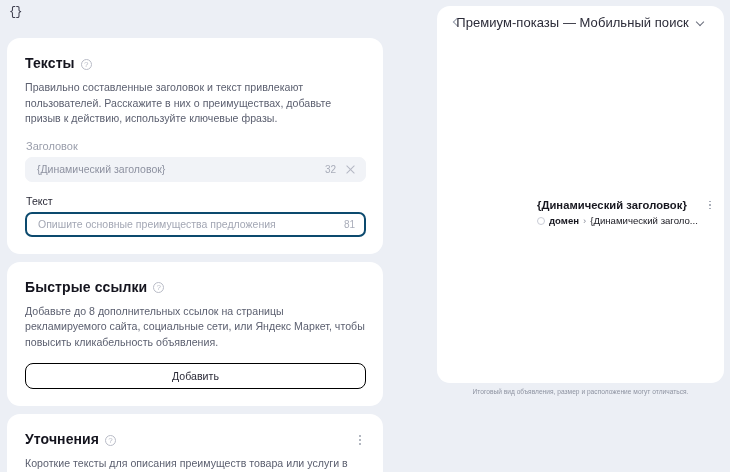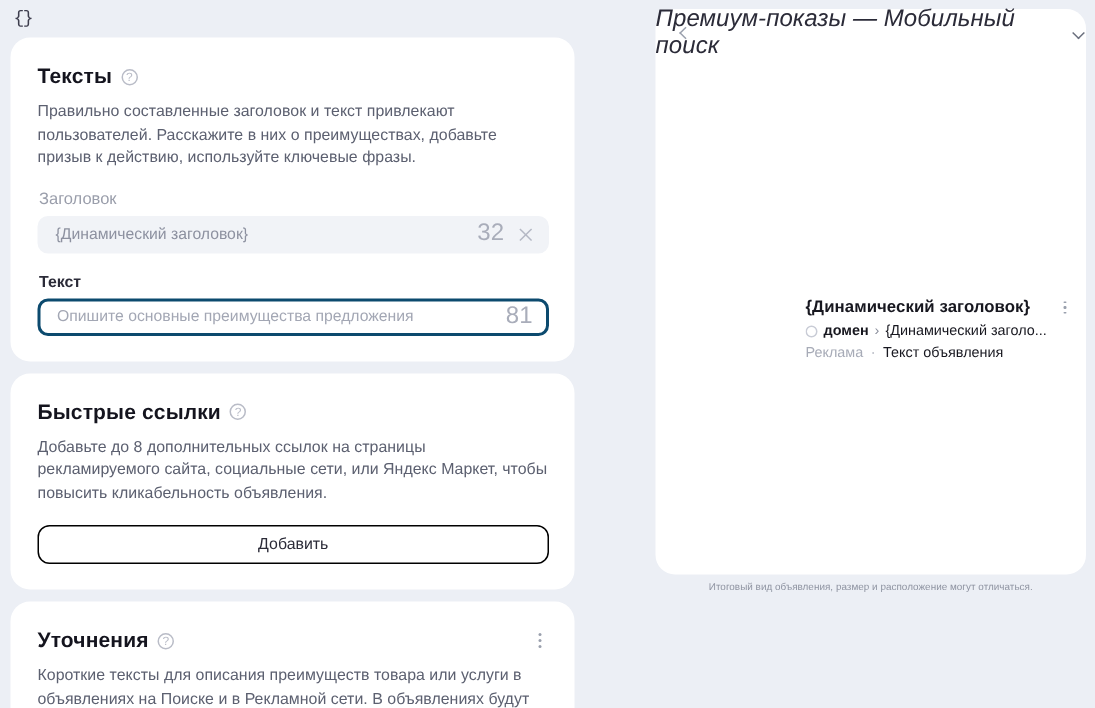--- a/index.html
+++ b/index.html
@@ -42,21 +42,21 @@
   .page-title {
     font-size: 14.5px;
     font-weight: 700;
     color: #14141e;
     letter-spacing: 0.1px;
   }
 
   
   .left-col {
     position: absolute;
-    top: 25px;
+    top: 38px;
     left: 7px;
     width: 376px;
     bottom: 0;
   }
 
   .card {
     background: #ffffff;
     border-radius: 13px;
     padding: 17px 17px 17px 18px;
     margin-bottom: 8px;
@@ -98,21 +98,21 @@
     letter-spacing: 0.02px;
   }
 
   .field-label {
     font-size: 11px;
     color: #9a9eab;
     margin: 13px 0 5px 1px;
   }
   .field-label.dark {
     color: #2b2b38;
-    font-weight: 700;
+    font-weight: 400;
     font-size: 10.6px;
   }
 
   .input {
     display: flex;
     align-items: center;
     height: 25px;
     border-radius: 7px;
     padding: 0 9px 0 11px;
     font-size: 10.5px;
@@ -122,21 +122,21 @@
     border: 1px solid #f1f3f7;
     color: #8d91a0;
   }
   .input.outlined {
     background: #ffffff;
     border: 2px solid #0c4a6e;
     color: #a3a7b4;
   }
   .input-text { flex: 1 1 auto; }
   .input-counter {
-    font-size: 16px;
+    font-size: 10px;
     color: #a9adba;
     margin-left: 0;
   }
   .clear-icon {
     margin-left: 9px;
     width: 11px;
     height: 11px;
     position: relative;
     flex: 0 0 auto;
     cursor: pointer;
@@ -226,24 +226,23 @@
   .preview-head-center {
     position: absolute;
     left: 0; right: 0;
     display: flex;
     align-items: center;
     justify-content: center;
     gap: 7px;
     pointer-events: none;
   }
   .preview-mode-label {
-    font-size: 16px;
+    font-size: 13px;
     color: #2b2b38;
     letter-spacing: 0.05px;
-    font-style: italic;
   }
   .down-chevron {
     width: 9px;
     height: 9px;
     position: relative;
     pointer-events: auto;
     cursor: pointer;
   }
   .down-chevron::before {
     content: "";
@@ -428,24 +427,19 @@
               <span></span>
               <span></span>
           </span>
         </div>
         <div class="ad-url-row">
           <span class="favicon"></span>
           <span class="ad-domain">домен</span>
           <span class="url-sep">›</span>
           <span class="ad-path">{Динамический заголо...</span>
         </div>
-        <div class="ad-meta-row">
-          <span class="ad-label">Реклама</span>
-          <span class="ad-label">·</span>
-          <span class="ad-body">Текст объявления</span>
-        </div>
       </div>
     </div>
   </div>
 
   <div class="preview-caption">Итоговый вид объявления, размер и расположение могут отличаться.</div>
 
 </div>
 
 </body></html>

